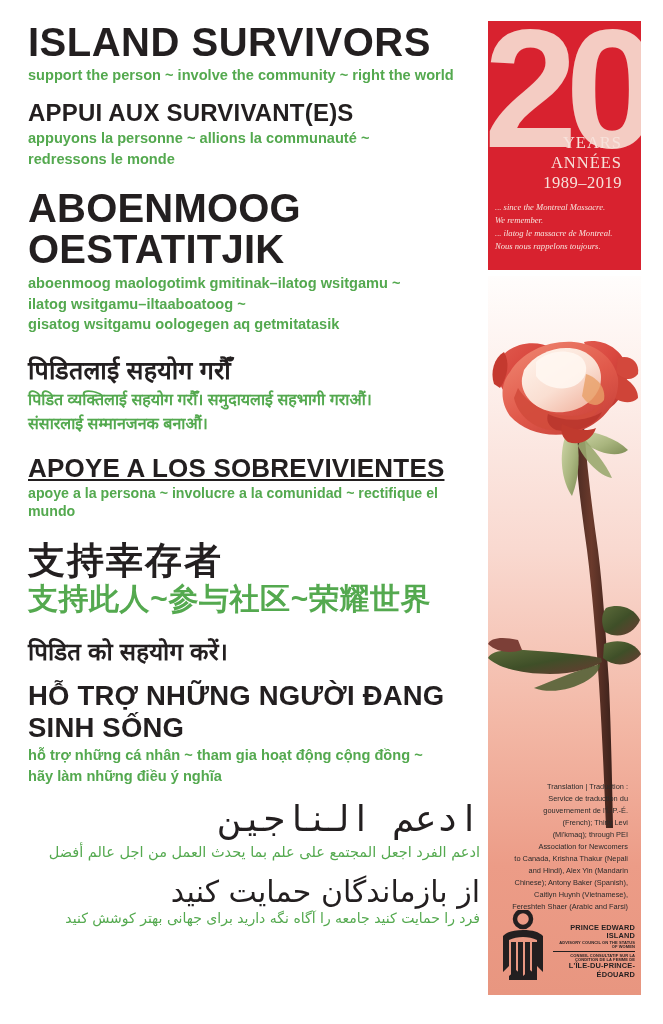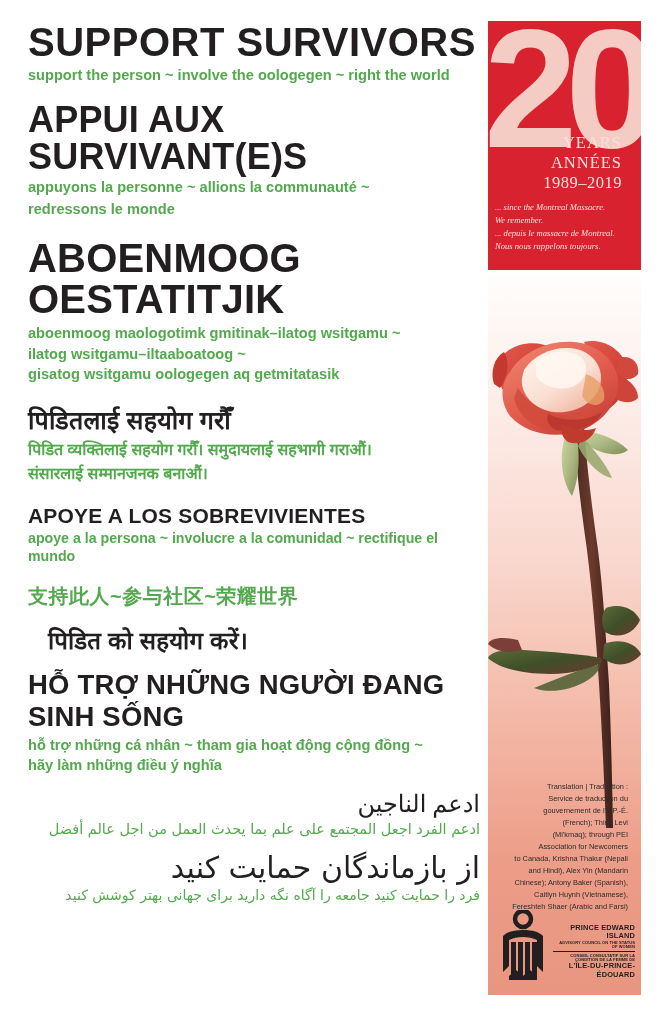--- a/index.html
+++ b/index.html
@@ -46,52 +46,52 @@
     line-height: 1.30;
     margin: 0;
     white-space: pre-line;
   }
 
   
   .b-en .headline { font-size: 40px; letter-spacing: 0.5px; }
   .b-en .subline  { font-size: 14.6px; }
 
   .b-fr { margin-top: 16px; }
-  .b-fr .headline { font-size: 36px; }
+  .b-fr .headline { font-size: 24px; }
   .b-fr .subline  { font-size: 14.6px; line-height: 1.45; }
 
   .b-mi { margin-top: 18px; }
   .b-mi .headline { font-size: 40px; }
   .b-mi .subline  { font-size: 14.6px; line-height: 1.42; }
 
   .b-ne { margin-top: 20px; }
   .b-ne .headline { font-size: 25px; line-height: 1.25; }
   .b-ne .subline  { font-size: 16px; line-height: 1.45; }
 
   .b-es { margin-top: 20px; }
-  .b-es .headline { font-size: 21px; }
+  .b-es .headline { font-size: 26px; text-decoration: underline; }
   .b-es .subline  { font-size: 14.2px; }
 
   .b-zh { margin-top: 19px; }
   .b-zh .headline { font-size: 37px; letter-spacing: 2px; line-height: 1.12;
                     font-family: "DejaVu Sans", "Liberation Sans", sans-serif; }
-  .b-zh .subline  { font-size: 20px; letter-spacing: 0.5px; line-height: 1.2;
-                    font-family: Liberation Sans, sans-serif; }
+  .b-zh .subline  { font-size: 30px; letter-spacing: 0.5px; line-height: 1.2;
+                    font-family: Liberation Mono, monospace; }
 
   .b-hi { margin-top: 18px; }
-  .b-hi .headline { font-size: 24px; line-height: 1.25; margin-left: 20px; }
+  .b-hi .headline { font-size: 24px; line-height: 1.25; }
   .b-hi .subline  { font-size: 16px; line-height: 1.42; }
 
   .b-vi { margin-top: 0; }
   .b-vi .headline { font-size: 27.5px; line-height: 1.15; }
   .b-vi .subline  { font-size: 14.6px; line-height: 1.42; }
 
   .b-ar { margin-top: 16px; direction: rtl; text-align: right; }
-  .b-ar .headline { font-size: 24px; font-weight: normal;
-                    font-family: Liberation Serif, serif; }
+  .b-ar .headline { font-size: 36px; font-weight: normal;
+                    font-family: Liberation Mono, monospace; }
   .b-ar .subline  { font-size: 14.5px; font-weight: normal; line-height: 1.4;
                     font-family: "DejaVu Sans", "Liberation Sans", sans-serif; }
 
   .b-fa { margin-top: 12px; direction: rtl; }
   .b-fa .headline { font-size: 30px; font-weight: normal;
                     font-family: "DejaVu Sans", "Liberation Sans", sans-serif; }
   .b-fa .subline  { font-size: 14px; font-weight: normal; line-height: 1.4;
                     font-family: "DejaVu Sans", "Liberation Sans", sans-serif; }
 
   
@@ -208,22 +208,22 @@
   #logo-text .lg-rule { border-top: 1px solid #231f20; margin: 1.5px 0; }
 </style>
 </head>
 <body>
 
 <div id="poster">
 
   <div id="lang-column">
 
     <div class="lang-block b-en">
-      <div class="headline">SUPPORT  SURVIVORS</div>
-      <div class="subline">support the person ~ involve the oologegen ~ right the world</div>
+      <div class="headline">ISLAND  SURVIVORS</div>
+      <div class="subline">support the person ~ involve the community ~ right the world</div>
     </div>
 
     <div class="lang-block b-fr">
       <div class="headline">APPUI AUX SURVIVANT(E)S</div>
       <div class="subline">appuyons la personne ~ allions la communauté ~
 redressons le monde</div>
     </div>
 
     <div class="lang-block b-mi">
       <div class="headline">ABOENMOOG  OESTATITJIK</div>
@@ -237,20 +237,21 @@
       <div class="subline">पिडित व्यक्तिलाई  सहयोग गरौँ।  समुदायलाई सहभागी गराऔं।
 संसारलाई सम्मानजनक बनाऔं।</div>
     </div>
 
     <div class="lang-block b-es">
       <div class="headline">APOYE A LOS SOBREVIVIENTES</div>
       <div class="subline">apoye a la persona ~ involucre a la comunidad ~ rectifique el mundo</div>
     </div>
 
     <div class="lang-block b-zh">
+      <div class="headline">支持幸存者</div>
       <div class="subline">支持此人~参与社区~荣耀世界</div>
     </div>
 
     <div class="lang-block b-hi">
       <div class="headline">पिडित को सहयोग करें।</div>
     </div>
 
     <div class="lang-block b-vi">
       <div class="headline">HỖ TRỢ NHỮNG NGƯỜI ĐANG
 SINH SỐNG</div>
@@ -274,21 +275,21 @@
 
     <div id="anniversary-panel">
       <div id="thirty-glyph">20</div>
       <div id="years-stack">
         <div class="yr-line">YEARS</div>
         <div class="yr-line">ANNÉES</div>
         <div class="yr-range">1989–2019</div>
       </div>
       <div id="remember-text">... since the Montreal Massacre.
 We remember.
-... depuis le massacre de Montreal.
+... ilatog le massacre de Montreal.
 Nous nous rappelons toujours.</div>
     </div>
 
     <div id="rose-panel">
 
       <svg id="rose-art" viewBox="0 0 153 520" preserveAspectRatio="none" aria-hidden="true">
         <defs>
           <linearGradient id="petalOuter" x1="0" y1="0" x2="1" y2="1">
             <stop offset="0%" stop-color="#e05a4e"></stop>
             <stop offset="45%" stop-color="#d9483f"></stop>

